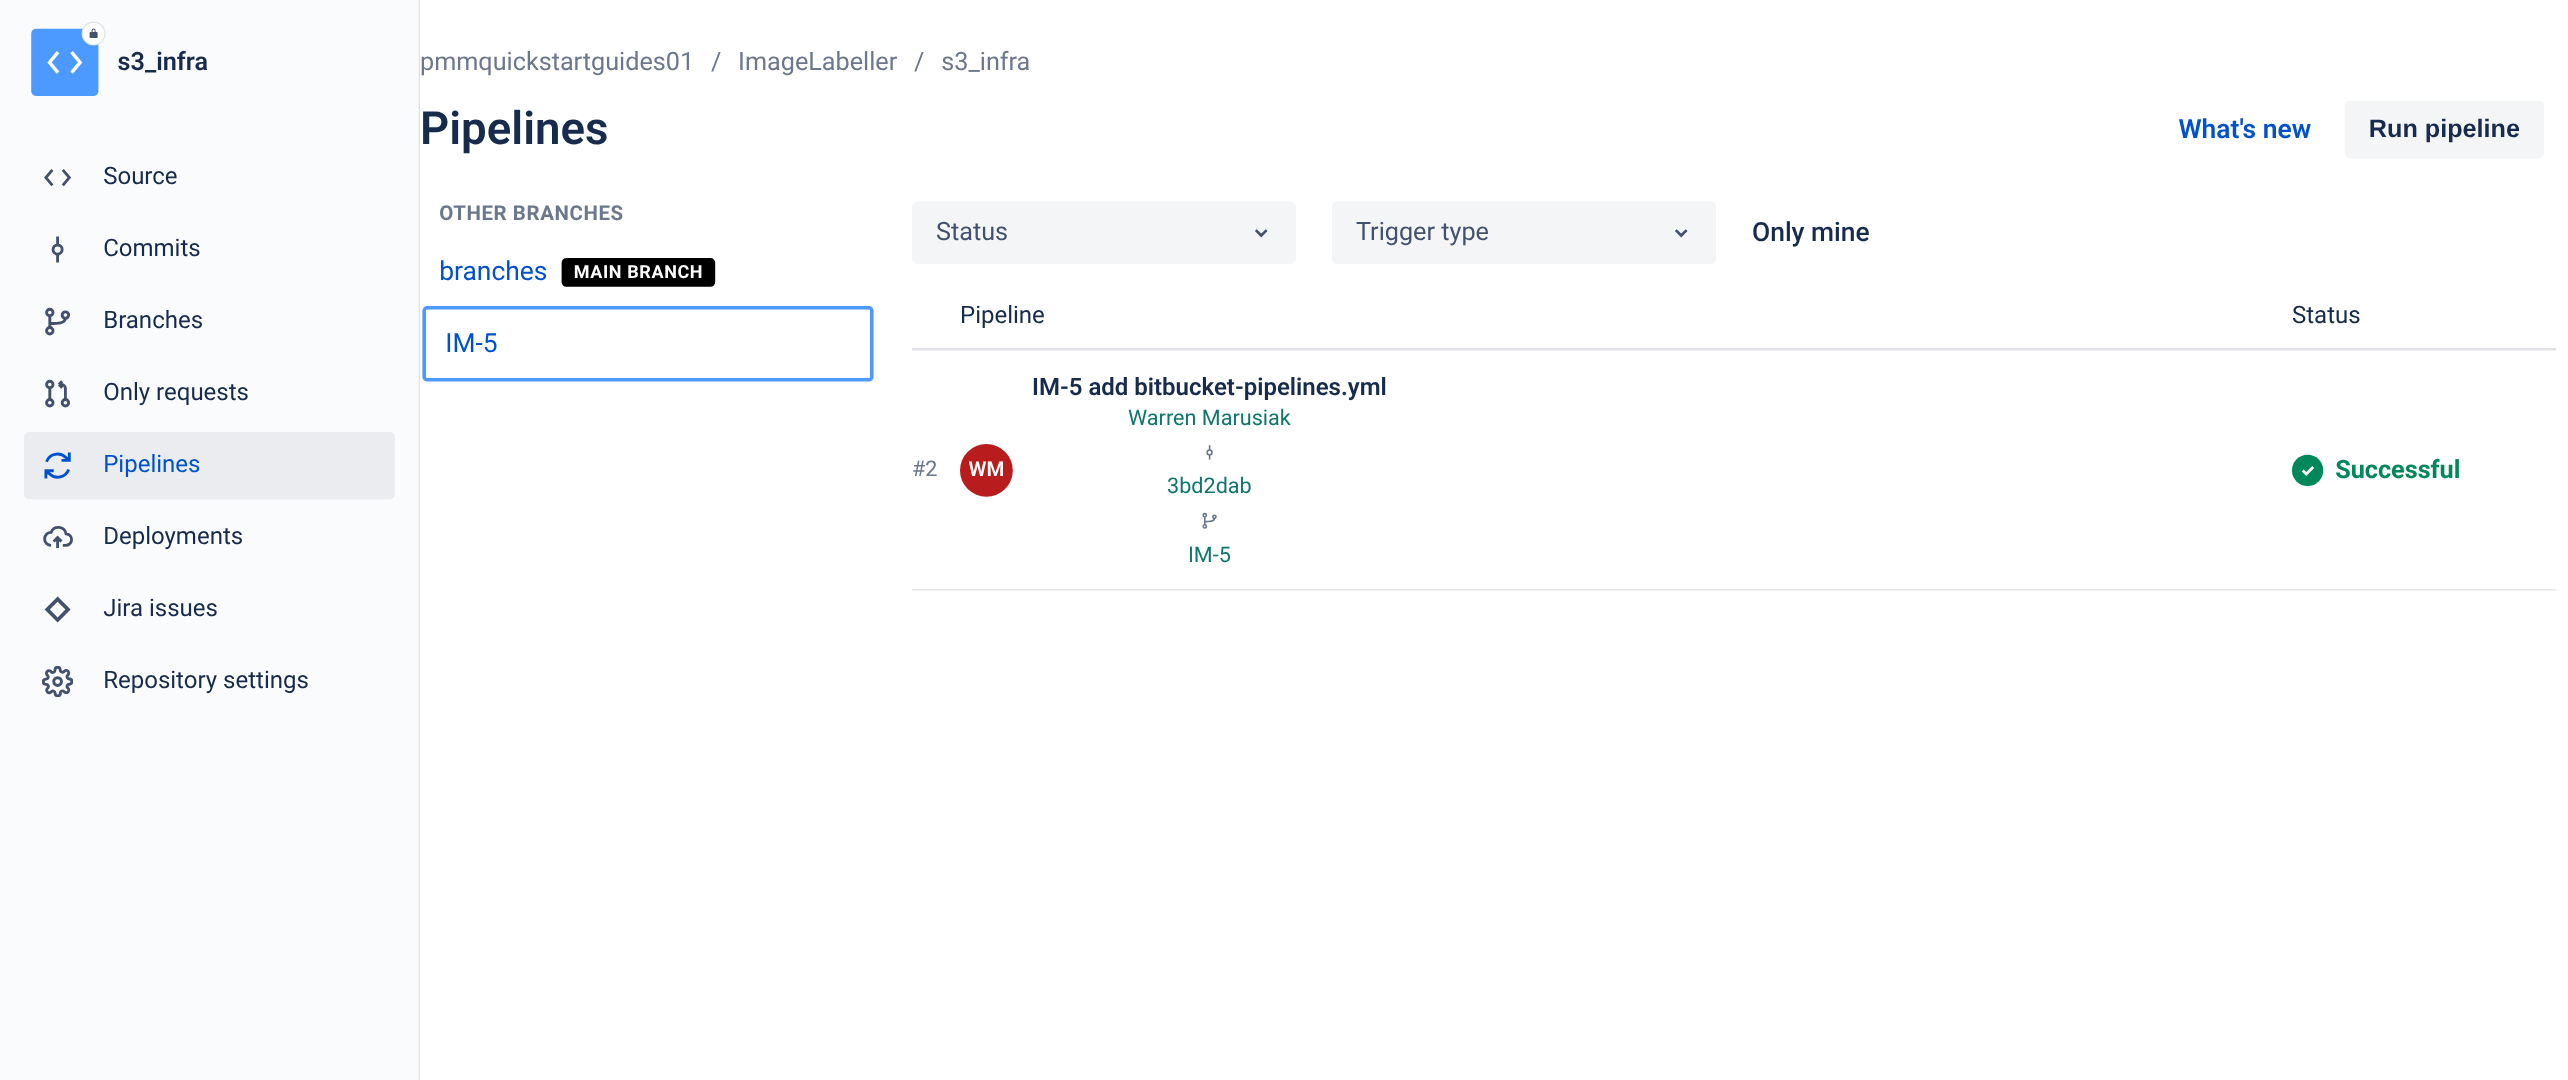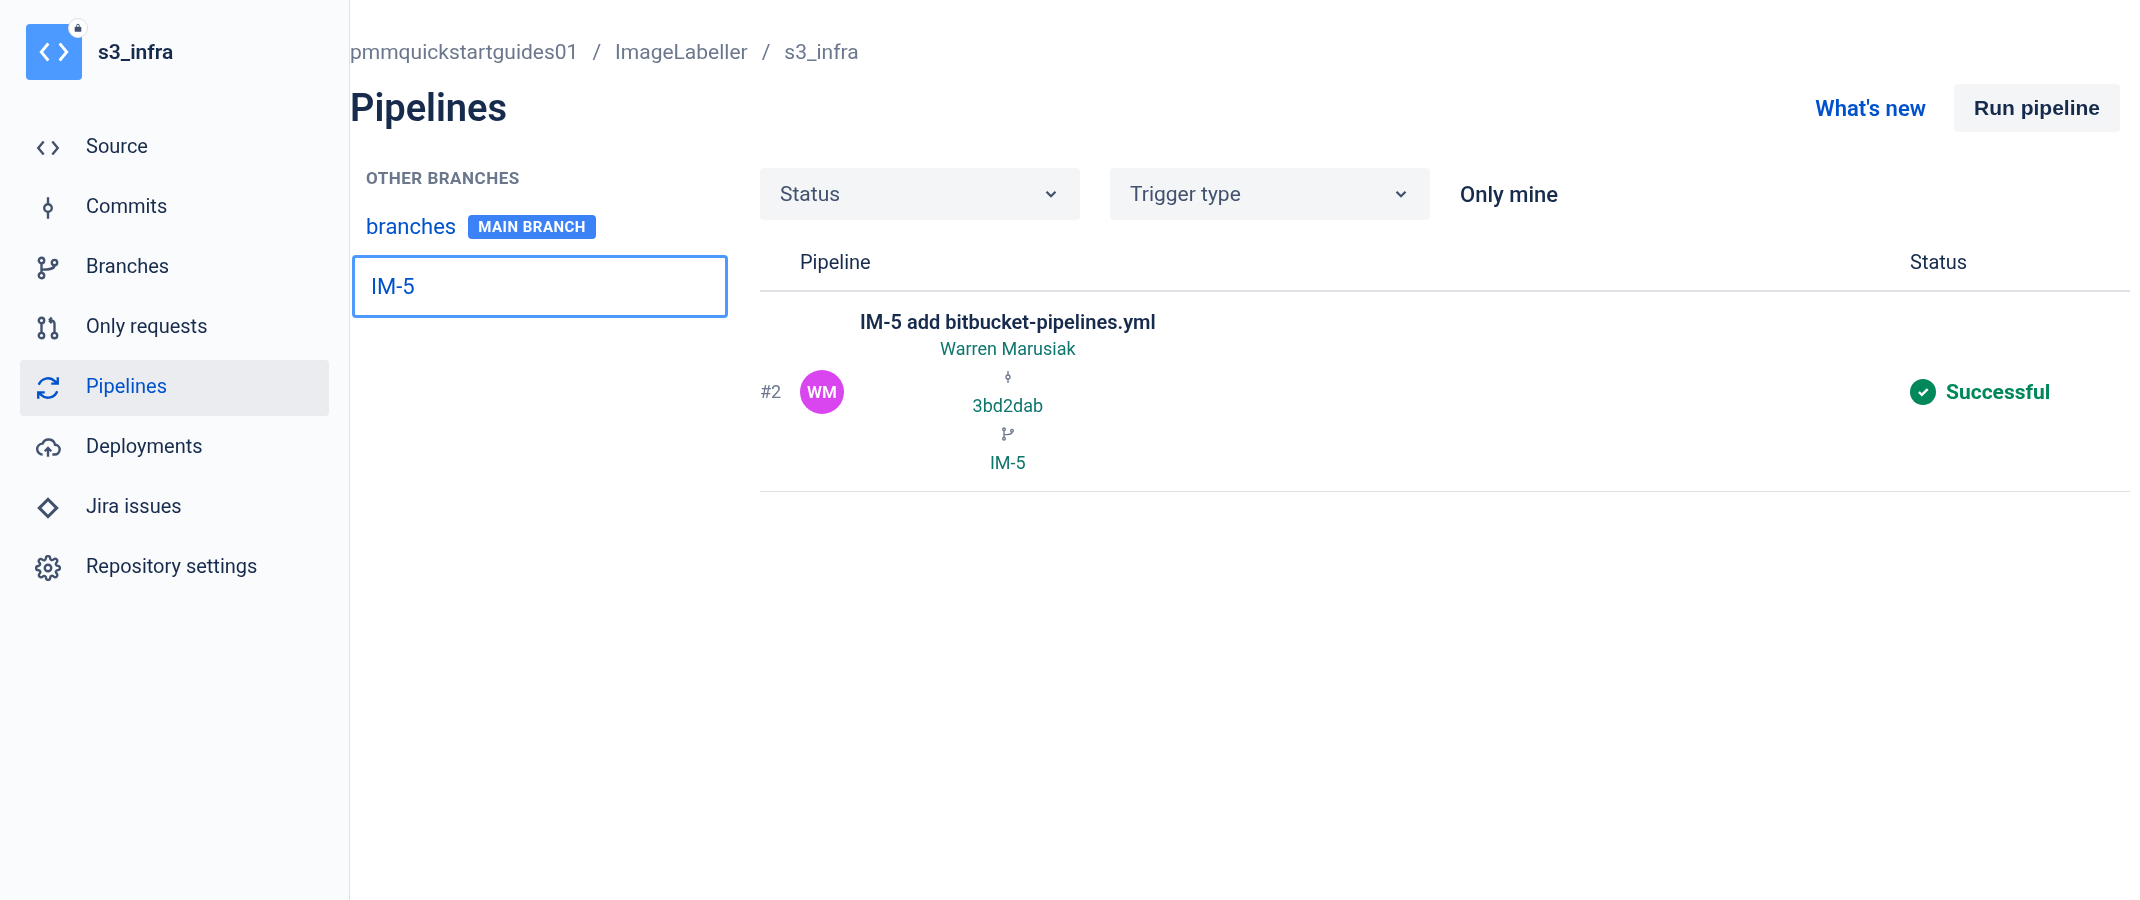--- a/index.html
+++ b/index.html
@@ -25,35 +25,35 @@
 .page-title { font-size: 38px; font-weight: 600; color: #172B4D; }
 .header-actions { display: flex; align-items: center; gap: 28px; }
 .whats-new { color: #0052CC; font-size: 22px; font-weight: 600; cursor: pointer; }
 .run-btn { background: #F4F5F7; border: none; padding: 12px 20px; font-size: 21px; font-weight: 700; color: #172B4D; border-radius: 4px; cursor: pointer; }
 .content-row { display: flex; gap: 30px; }
 .branch-panel { width: 380px; flex-shrink: 0; }
 .all-branches { color: #0052CC; font-size: 22px; font-weight: 500; padding: 8px 16px; margin-bottom: 22px; cursor: pointer; }
 .section-label { color: #6B778C; font-size: 17px; font-weight: 700; letter-spacing: 0.5px; padding: 0 16px; margin-bottom: 20px; }
 .branch-row { display: flex; align-items: center; gap: 12px; padding: 6px 16px 16px 16px; }
 .branch-link { color: #0052CC; font-size: 22px; cursor: pointer; }
-.main-badge { background: #3b82f6; color: #fff; font-size: 15px; font-weight: 700; padding: 3px 10px; border-radius: 4px; letter-spacing: 0.5px; }
+.main-badge { background: #000000; color: #fff; font-size: 15px; font-weight: 700; padding: 3px 10px; border-radius: 4px; letter-spacing: 0.5px; }
 .branch-selected { border: 3px solid #4C9AFF; border-radius: 4px; padding: 16px 16px; color: #0052CC; font-size: 22px; cursor: pointer; margin: 0 2px; }
 .pipeline-panel { flex: 1; padding-right: 10px; }
 .filter-row { display: flex; align-items: center; gap: 30px; margin-bottom: 30px; }
 .dropdown { background: #F4F5F7; border: none; padding: 14px 20px; font-size: 21px; color: #42526E; border-radius: 4px; cursor: pointer; display: flex; align-items: center; justify-content: space-between; width: 320px; }
 .dropdown svg { width: 18px; height: 18px; }
 .only-mine { font-size: 22px; font-weight: 500; color: #172B4D; cursor: pointer; white-space: nowrap; }
 .table-header { display: flex; align-items: center; padding: 0 0 16px 0; border-bottom: 2px solid #DFE1E6; font-size: 20px; font-weight: 400; color: #172B4D; }
 .col-num { width: 40px; }
 .col-pipeline { flex: 1; }
 .col-status { width: 220px; }
 .table-row { display: flex; align-items: center; padding: 18px 0; border-bottom: 1px solid #DFE1E6; }
 .row-num { width: 40px; color: #6B778C; font-size: 18px; }
 .row-main { flex: 1; display: flex; align-items: center; gap: 16px; }
-.avatar { width: 44px; height: 44px; border-radius: 50%; background: #d946ef; color: #fff; display: flex; align-items: center; justify-content: center; font-weight: 600; font-size: 17px; flex-shrink: 0; }
+.avatar { width: 44px; height: 44px; border-radius: 50%; background: #b91c1c; color: #fff; display: flex; align-items: center; justify-content: center; font-weight: 600; font-size: 17px; flex-shrink: 0; }
 .row-info { display: flex; flex-direction: column; gap: 4px; }
 .row-title { font-size: 20px; font-weight: 600; color: #172B4D; }
 .row-meta { display: flex; align-items: center; gap: 10px; color: #0f766e; font-size: 18px; flex-direction: column; }
 .row-meta svg { width: 16px; height: 16px; }
 .row-status { width: 220px; display: flex; align-items: center; gap: 10px; }
 .status-icon { width: 26px; height: 26px; border-radius: 50%; background: #00875A; display: flex; align-items: center; justify-content: center; }
 .status-icon svg { width: 14px; height: 14px; color: #fff; }
 .status-text { color: #00875A; font-size: 21px; font-weight: 700; }
 </style>
 </head>

